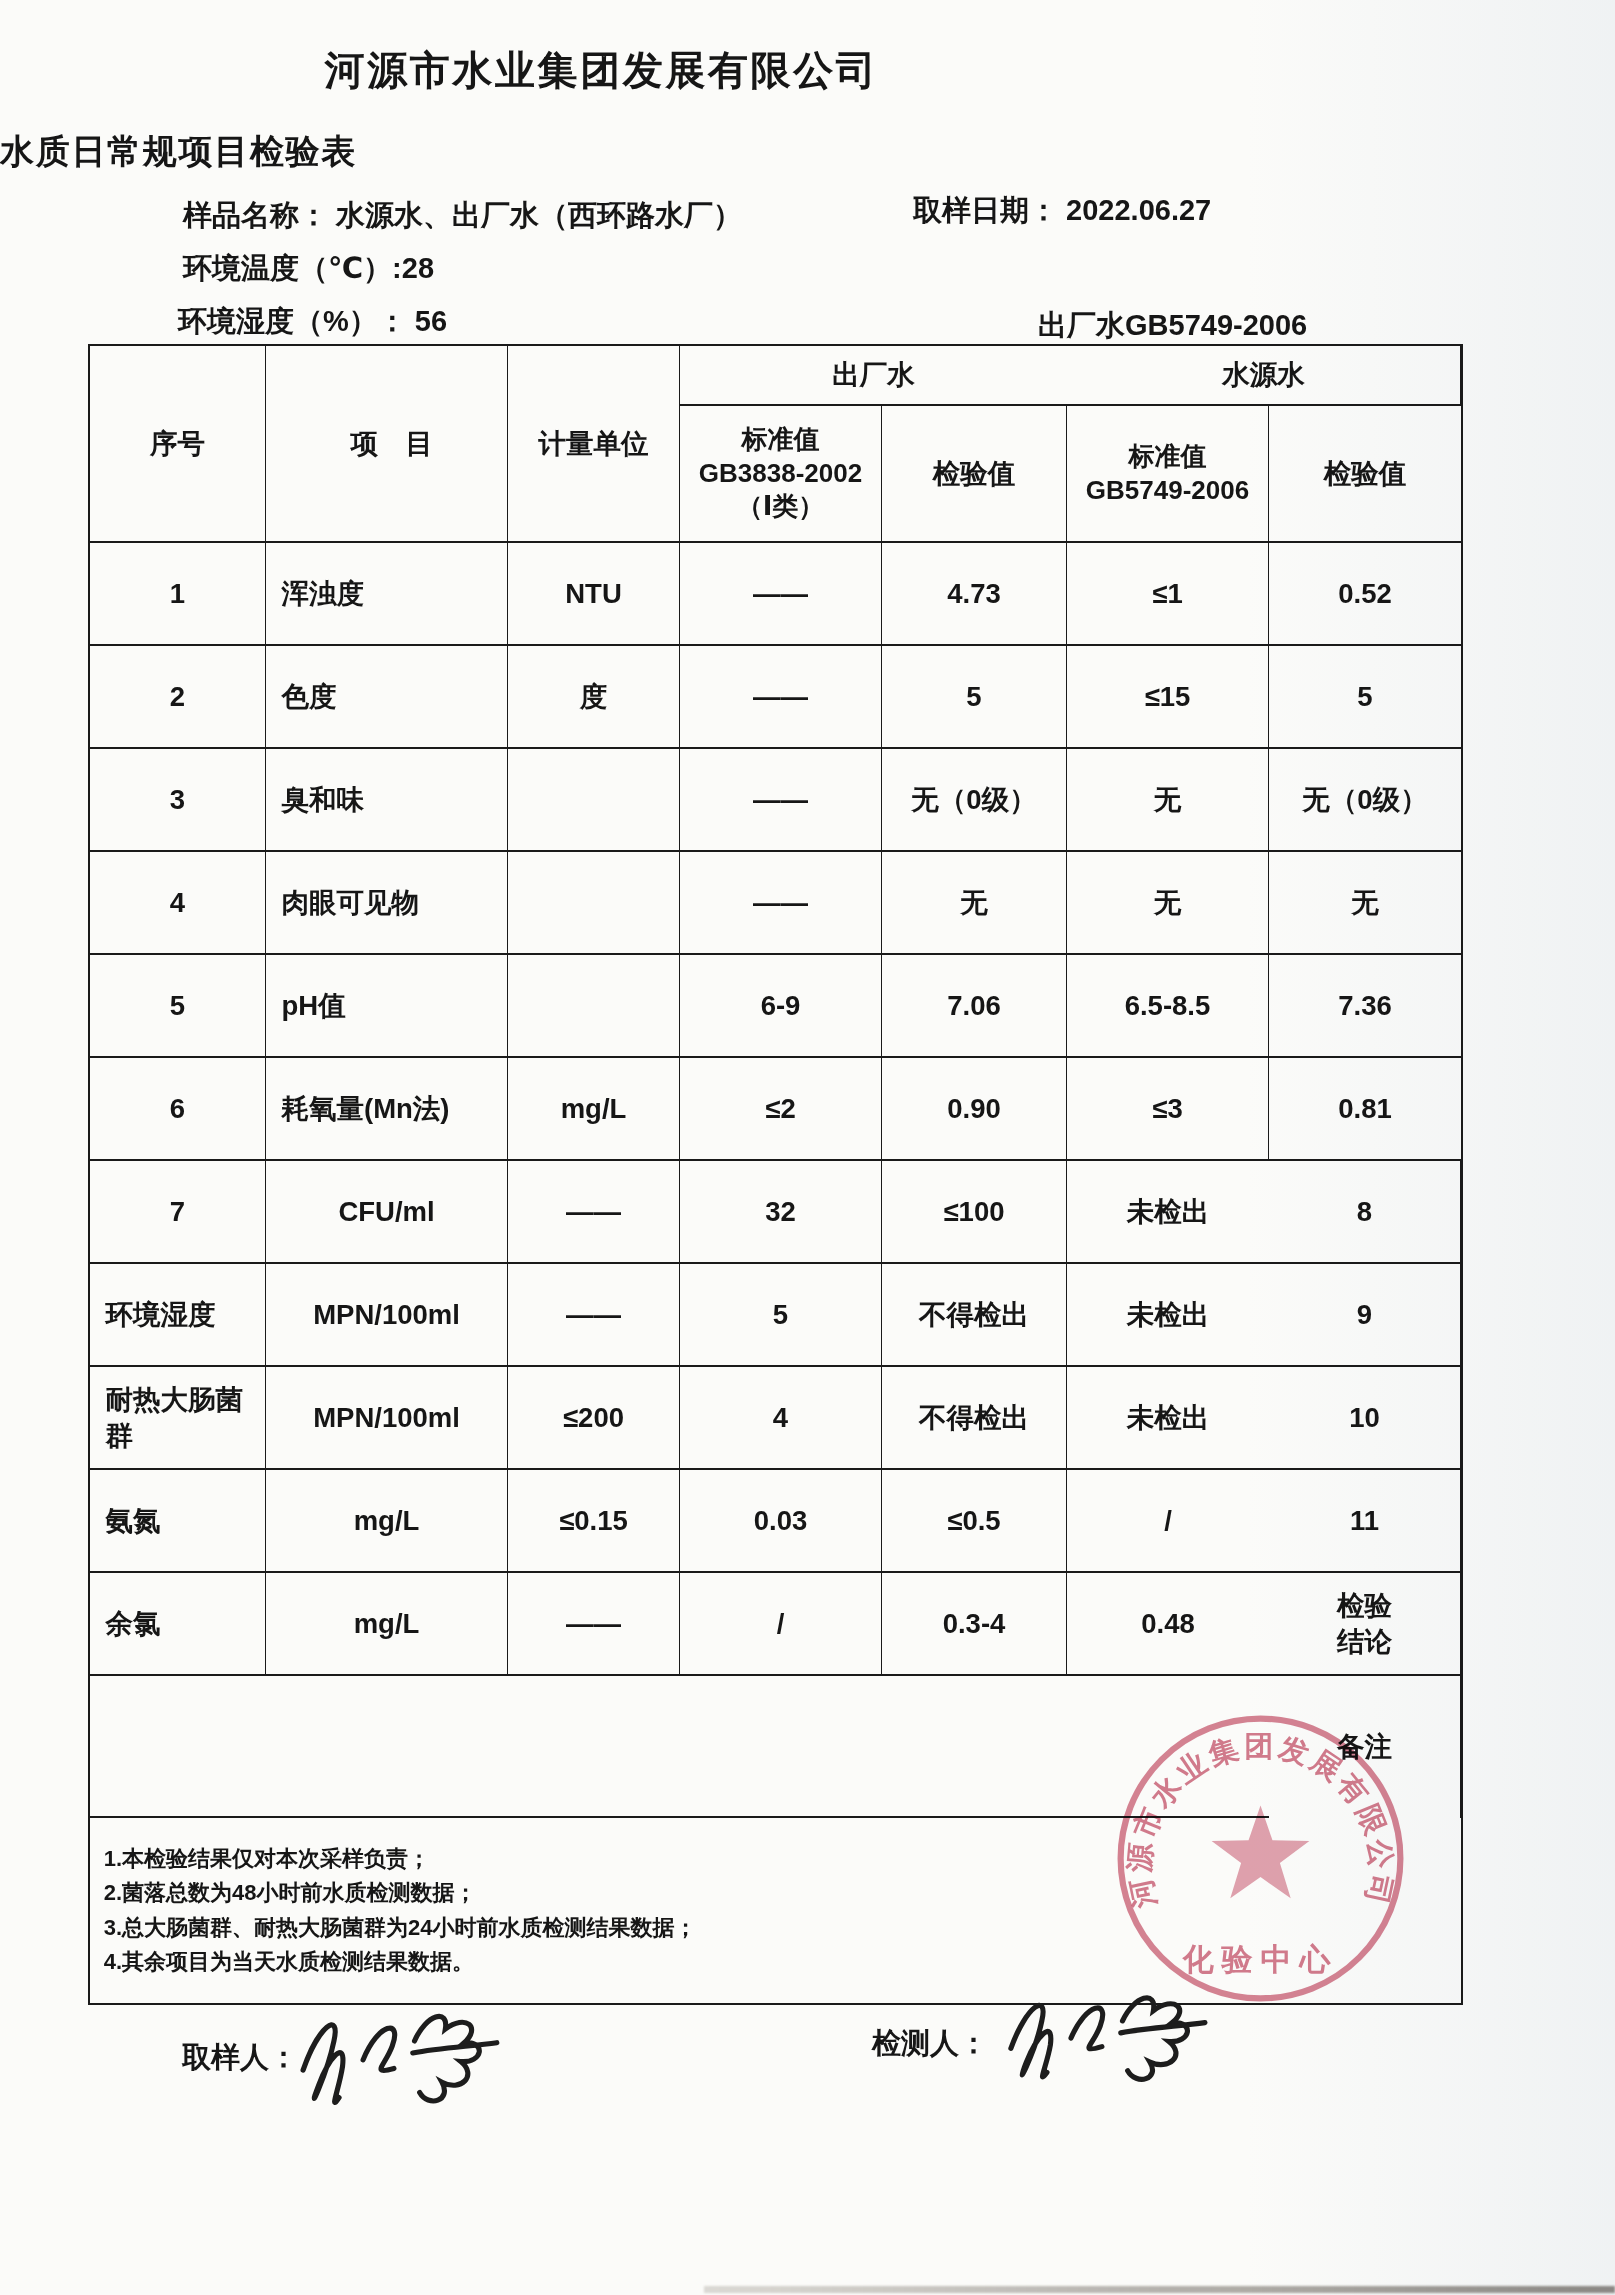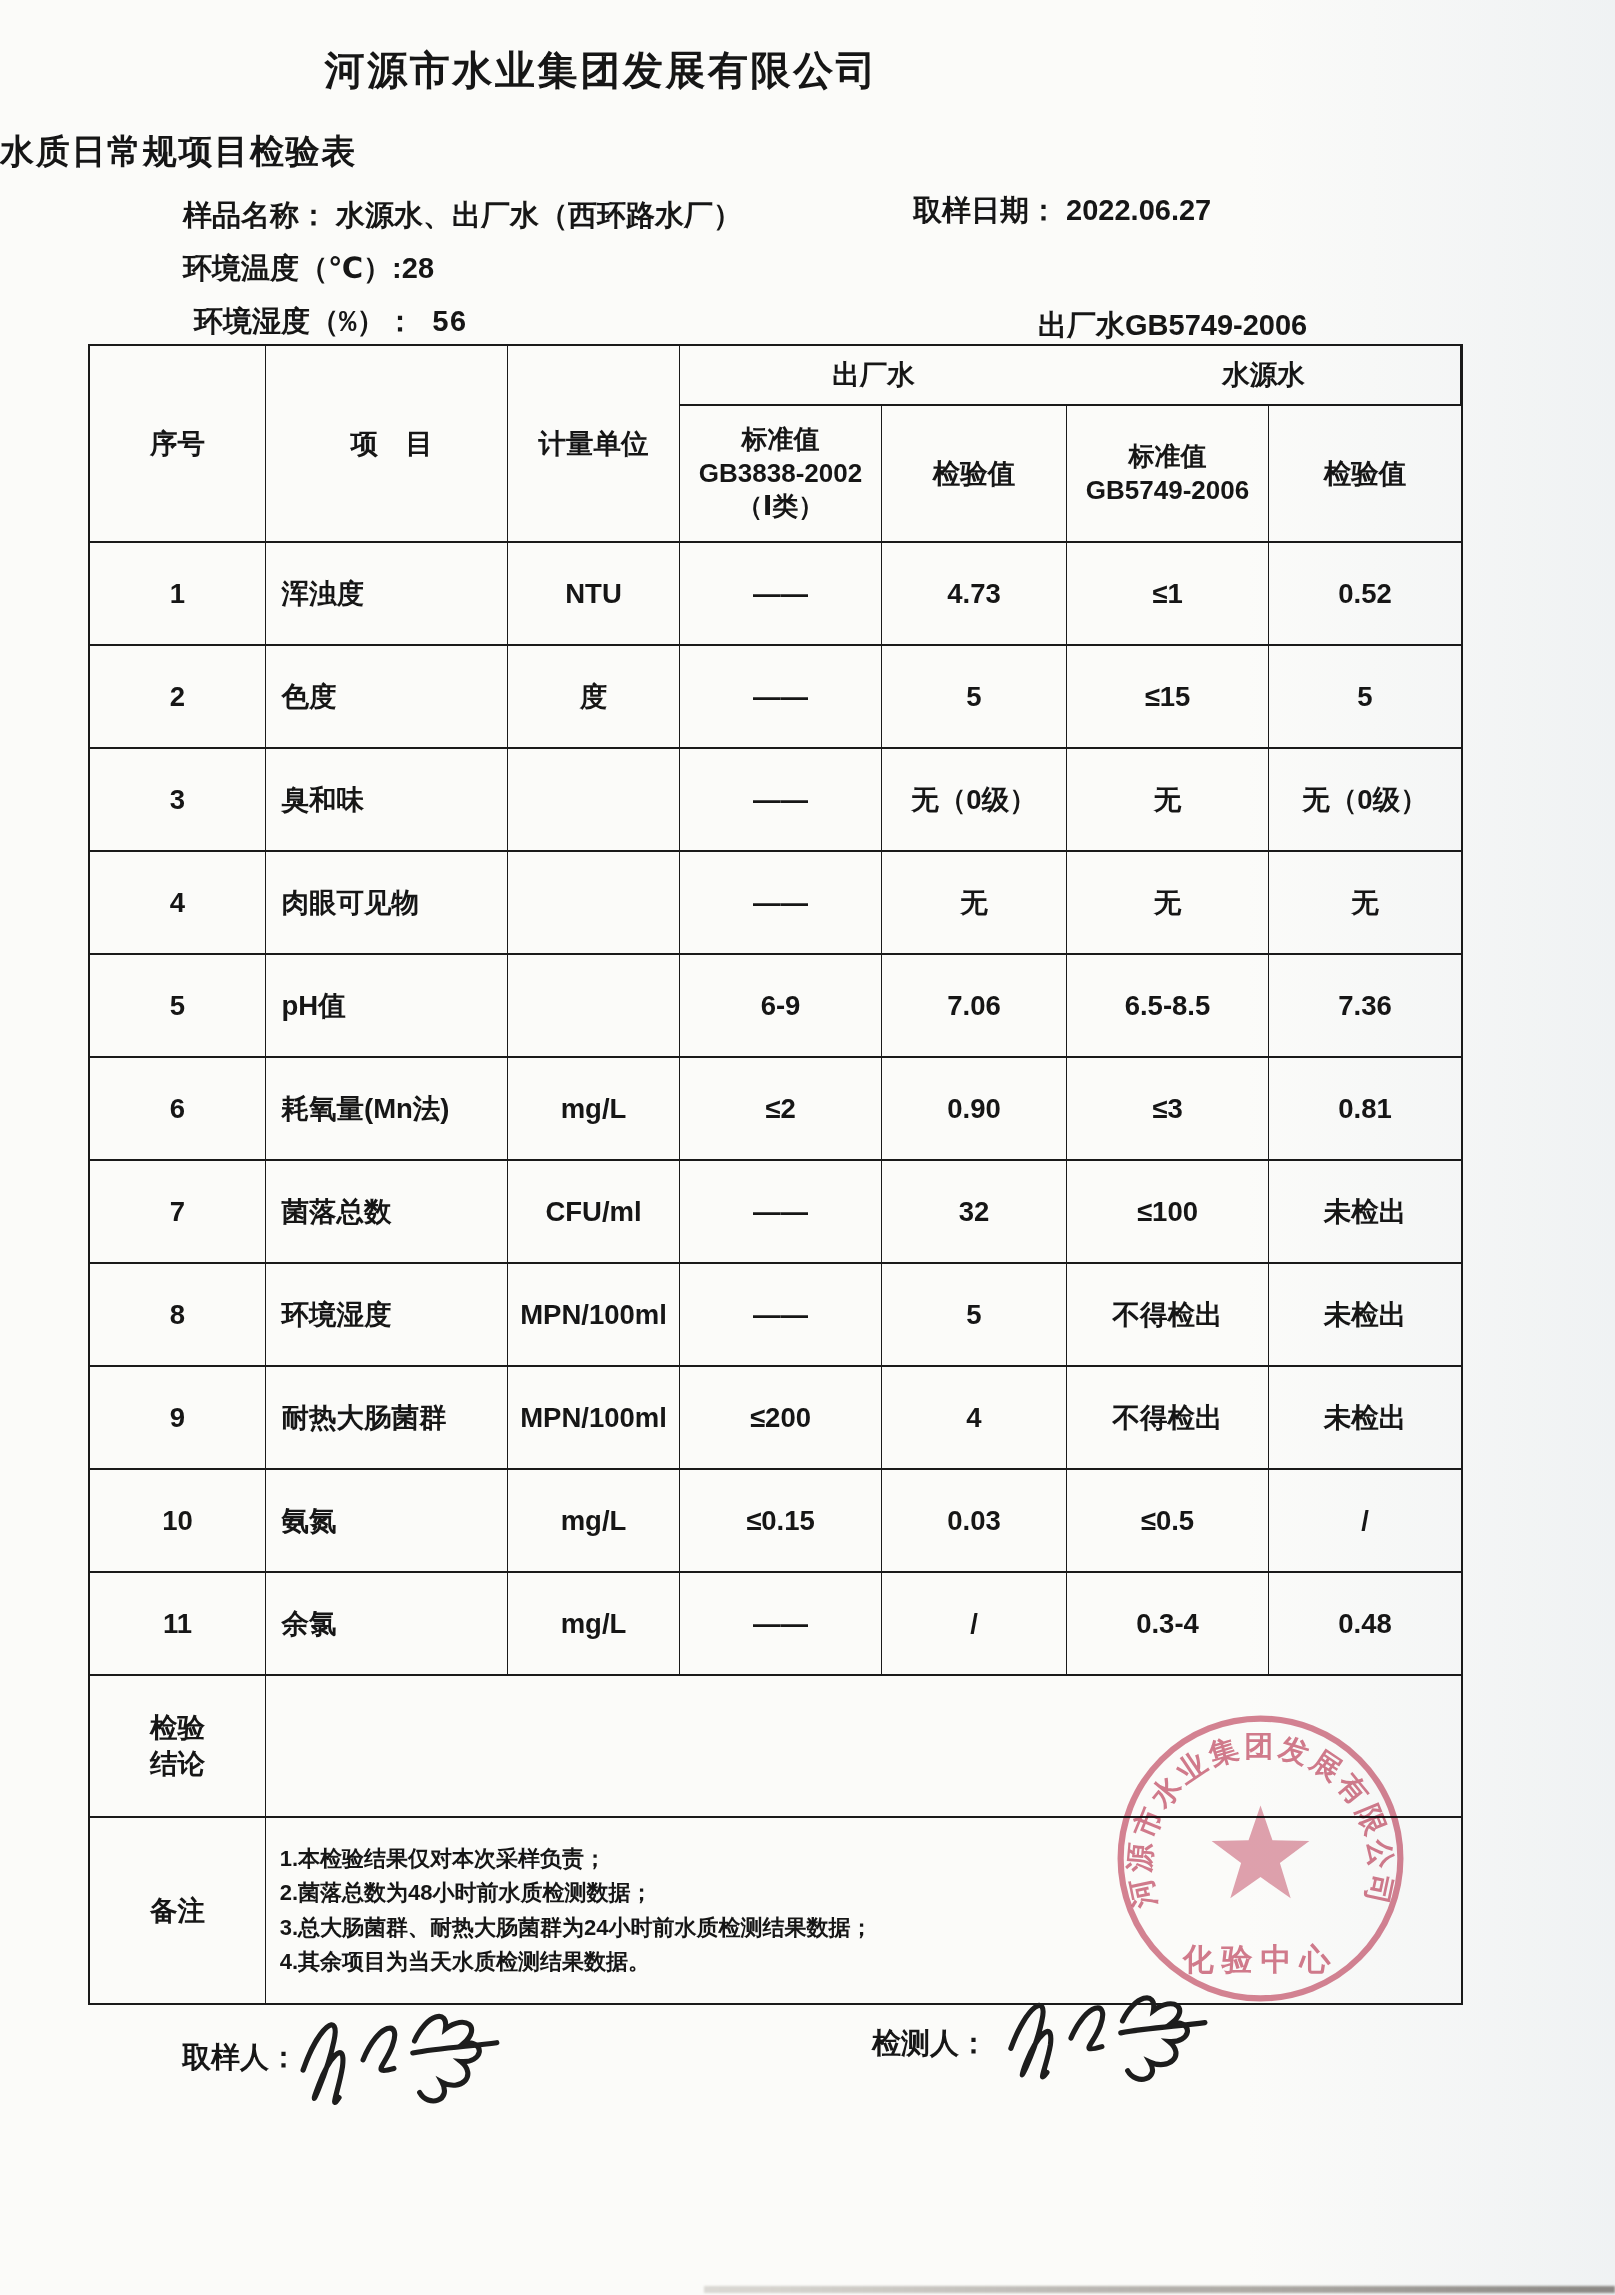--- a/index.html
+++ b/index.html
@@ -52,21 +52,21 @@
 
 <div class="paper">
   <div class="right-tint"></div>
 
   <div class="abs company-title">河源市水业集团发展有限公司</div>
   <div class="abs form-title">水质日常规项目检验表</div>
 
   <div class="abs info" style="left:183px; top:196px;">样品名称： 水源水、出厂水（西环路水厂）</div>
   <div class="abs info" style="left:913px; top:191px;">取样日期： 2022.06.27</div>
   <div class="abs info" style="left:183px; top:249px;">环境温度（℃）:28</div>
-  <div class="abs info" style="left:194px; top:302px;font-family:Liberation Mono, monospace;">环境湿度（%）： 56</div>
+  <div class="abs info" style="left:178px; top:302px;">环境湿度（%）： 56</div>
   <div class="abs info" style="left:1038px; top:306px;">出厂水GB5749-2006</div>
 
   <div class="tbl">
 
     <div class="cell span2r">序号</div>
     <div class="cell span2r item-cell" style="align-items:center;">项　目</div>
     <div class="cell span2r">计量单位</div>
     <div class="cell span2c noR">出厂水</div>
     <div class="cell span2c">水源水</div>
 
@@ -124,21 +124,20 @@
 
     <div class="cell">6</div>
     <div class="cell item-cell">耗氧量(Mn法)</div>
     <div class="cell">mg/L</div>
     <div class="cell">≤2</div>
     <div class="cell">0.90</div>
     <div class="cell">≤3</div>
     <div class="cell noR">0.81</div>
 
     <div class="cell">7</div>
-    <div class="cell item-cell">菌落总数</div>
     <div class="cell">CFU/ml</div>
     <div class="cell">——</div>
     <div class="cell">32</div>
     <div class="cell">≤100</div>
     <div class="cell noR">未检出</div>
 
     <div class="cell">8</div>
     <div class="cell item-cell">环境湿度</div>
     <div class="cell">MPN/100ml</div>
     <div class="cell">——</div>

